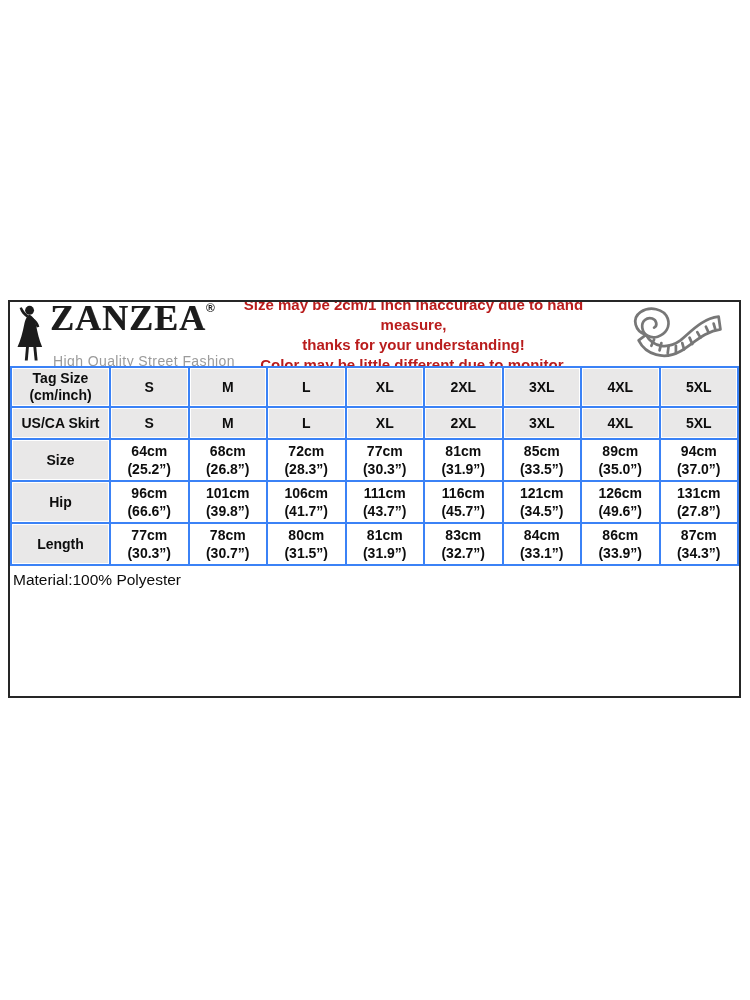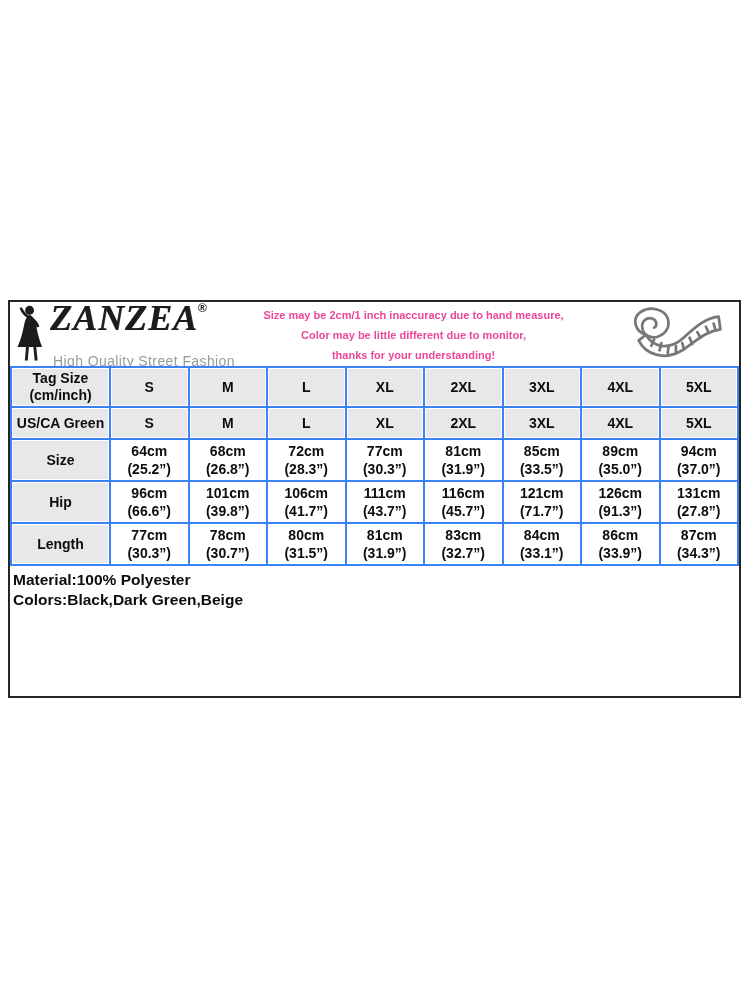--- a/index.html
+++ b/index.html
@@ -15,44 +15,43 @@
   
   .header-band{flex:0 0 64px;display:flex;align-items:center;overflow:hidden;}
   .logo{width:206px;flex:0 0 206px;display:flex;align-items:center;padding-left:5px;box-sizing:border-box;}
   .logo svg{flex:0 0 auto;}
   .logo-text{margin-left:1px;}
   .brand-row{line-height:1;white-space:nowrap;}
   .brand-name{
     font-family:"Liberation Serif",serif;font-weight:bold;font-size:36px;
     letter-spacing:1px;color:#1c1c1c;
     text-shadow:0.5px 0 0 #555;
-    font-style:italic;
   }
   .reg{font-size:12px;font-weight:bold;color:#1c1c1c;vertical-align:18px;}
   .tagline{font-size:14px;color:#9b9b9b;letter-spacing:0.4px;margin-top:17px;padding-left:3px;white-space:nowrap;}
-  .notice{flex:1;text-align:center;font-weight:bold;font-size:11px;line-height:20px;color:#ec4899;padding-top:2px;}
+  .notice{flex:1;text-align:center;font-weight:bold;font-size:15px;line-height:20px;color:#b91c1c;padding-top:2px;}
   .tape{flex:0 0 128px;display:flex;justify-content:center;align-items:center;}
   
   table.size-table{
     border-collapse:separate;border-spacing:2px;background:#3b82f6;
     width:100%;table-layout:fixed;flex:0 0 auto;
   }
   table.size-table col.label-col{width:97px;}
   table.size-table th,table.size-table td{
     border:1px solid #ffffff;text-align:center;vertical-align:middle;
     font-weight:bold;font-size:14px;color:#0d0d0d;padding:1px 0;
     overflow:hidden;
   }
   table.size-table th{background:#e9e8e8;line-height:17px;}
   td.shaded{background:#e9e8e8;}
   td.plain{background:#ffffff;line-height:18px;}
   tr.size-row th,tr.size-row td{height:26px;}
   tr.measure-row th,tr.measure-row td{height:36px;}
   
-  .details{flex:1;padding:4px 3px 0 3px;font-size:15.5px;font-weight:bold;line-height:19.5px;color:#0d0d0d;}
+  .details{flex:1;padding:4px 3px 0 3px;font-size:15.5px;font-weight:normal;line-height:19.5px;color:#0d0d0d;}
 </style>
 </head>
 <body>
 
 <div class="canvas">
   <div class="content-box">
 
     <div class="header-band">
       <div class="logo">
         <svg width="34" height="58" viewBox="0 0 34 60" fill="#1c1c1c" xmlns="http://www.w3.org/2000/svg">
@@ -66,22 +65,22 @@
         <div class="logo-text">
           <div class="brand-row">
             <span class="brand-name">ZANZEA</span><span class="reg">®</span>
           </div>
           <div class="tagline">High Quality Street Fashion</div>
         </div>
       </div>
 
       <div class="notice">
         <div>Size may be 2cm/1 inch inaccuracy due to hand measure,</div>
+        <div>thanks for your understanding!</div>
         <div>Color may be little different due to monitor,</div>
-        <div>thanks for your understanding!</div>
       </div>
 
       <div class="tape">
         <svg width="116" height="60" viewBox="0 0 120 66" xmlns="http://www.w3.org/2000/svg" fill="none" stroke="#777777" stroke-width="3" stroke-linecap="round" stroke-linejoin="round">
           <path fill="#ffffff" d="M20 40 C 28 56 48 62 66 52 C 80 44 92 30 110 28 L 108 14 C 90 16 78 30 66 40 C 52 50 36 48 28 34 Z"></path>
           <path fill="#ffffff" d="M28 34 C 16 30 12 16 22 9 C 32 2 48 5 52 16 C 55 25 50 33 41 36 C 33 38.5 25 34 24 26 C 23 19 29 14 35 16 C 40 17.8 41 24 37 26"></path>
           <path d="M34 46 L37 39 M43 51 L45 43 M52 54 L53 46 M61 54 L61 46 M70 50 L68 43 M79 44 L76 37 M88 37 L84.5 31 M97 31.5 L94 25 M104.5 28.5 L102.5 21.5"></path>
         </svg>
       </div>
     </div>
@@ -108,21 +107,21 @@
             <td class="shaded">M</td>
             <td class="shaded">L</td>
             <td class="shaded">XL</td>
             <td class="shaded">2XL</td>
             <td class="shaded">3XL</td>
             <td class="shaded">4XL</td>
             <td class="shaded">5XL</td>
           </tr>
           <tr class="size-row">
             <th>
-              <div>US/CA Green</div>
+              <div>US/CA Skirt</div>
             </th>
             <td class="shaded">S</td>
             <td class="shaded">M</td>
             <td class="shaded">L</td>
             <td class="shaded">XL</td>
             <td class="shaded">2XL</td>
             <td class="shaded">3XL</td>
             <td class="shaded">4XL</td>
             <td class="shaded">5XL</td>
           </tr>
@@ -182,25 +181,25 @@
             <td class="plain">
               <div>111cm</div>
               <div>(43.7”)</div>
             </td>
             <td class="plain">
               <div>116cm</div>
               <div>(45.7”)</div>
             </td>
             <td class="plain">
               <div>121cm</div>
-              <div>(71.7”)</div>
+              <div>(34.5”)</div>
             </td>
             <td class="plain">
               <div>126cm</div>
-              <div>(91.3”)</div>
+              <div>(49.6”)</div>
             </td>
             <td class="plain">
               <div>131cm</div>
               <div>(27.8”)</div>
             </td>
           </tr>
           <tr class="measure-row">
             <th>
               <div>Length</div>
             </th>
@@ -235,17 +234,16 @@
             <td class="plain">
               <div>87cm</div>
               <div>(34.3”)</div>
             </td>
           </tr>
         </tbody>
     </table>
 
     <div class="details">
       <div>Material:100% Polyester</div>
-      <div>Colors:Black,Dark Green,Beige</div>
     </div>
 
   </div>
 </div>
 
 </body></html>

